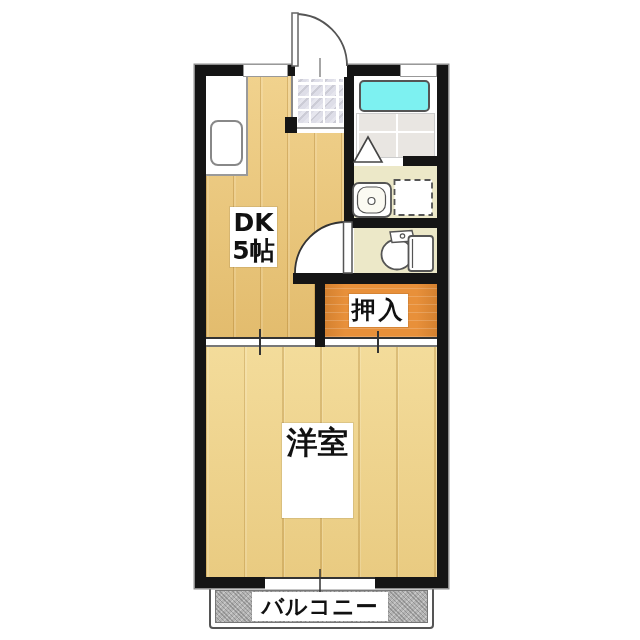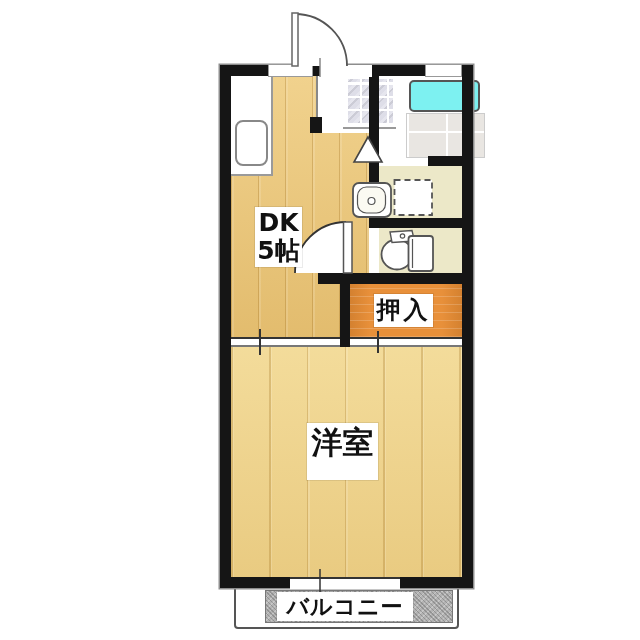--- a/index.html
+++ b/index.html
@@ -4,21 +4,21 @@
 <style>
   :root{
     --wall:#151515; --dk-floor:#e9c476; --western-floor:#eed289; --closet:#e8903a;
     --service-floor:#ece8c8; --bathtub:#7df1f1; --bath-floor:#e9e6e2; --tile:#d9dae3;
     --balcony:#b3b3b3; --label-bg:#ffffff; --label-text:#111111;
   }
   html,body{margin:0;padding:0;}
   body{width:640px;height:640px;background:#fff;overflow:hidden;
        font-family:"DejaVu Sans","Liberation Sans",sans-serif;}
   #stage{position:relative;width:640px;height:640px;background:#fff;}
-  .abs{position:absolute;box-sizing:border-box;margin-left:25px;}
+  .abs{position:absolute;box-sizing:border-box;}
 
   
   .wood-dk{background-color:var(--dk-floor);
     background-image:
       repeating-linear-gradient(90deg, rgba(150,100,20,.28) 0 1.5px, rgba(255,255,255,.14) 1.5px 3px, transparent 3px 27px),
       linear-gradient(180deg, rgba(255,236,185,.35), rgba(180,130,50,.12));}
   .wood-light{background-color:var(--western-floor);
     background-image:
       repeating-linear-gradient(90deg, rgba(150,100,20,.25) 0 1.5px, rgba(255,255,255,.16) 1.5px 3px, transparent 3px 38px),
       linear-gradient(180deg, rgba(255,242,195,.3), rgba(190,140,60,.1));}
@@ -132,19 +132,19 @@
     <line x1="260" y1="329" x2="260" y2="355" stroke="#333" stroke-width="2"></line>
     <line x1="378" y1="331" x2="378" y2="353" stroke="#333" stroke-width="2"></line>
 
     <line x1="320" y1="569" x2="320" y2="593" stroke="#333" stroke-width="1.5"></line>
   </svg>
 
   <div class="abs label" style="left:230px;top:207px;width:47px;height:60px;font-size:25px;line-height:28px;padding-top:2px;">
     <div>DK</div>
     <div>5帖</div>
   </div>
-  <div class="abs label" style="left:282px;top:423px;width:71px;height:57px;font-size:31px;line-height:35px;padding-top:2px;">
+  <div class="abs label" style="left:282px;top:423px;width:71px;height:95px;font-size:31px;line-height:35px;padding-top:2px;">
     <div>洋室</div>
   </div>
   <div class="abs label" style="left:252px;top:592px;width:136px;height:29px;font-size:22px;line-height:29px;letter-spacing:1px;">バルコニー</div>
   <div class="abs label" style="left:349px;top:294px;width:59px;height:33px;font-size:24px;line-height:33px;letter-spacing:3px;">押入</div>
 
 </div>
 
 </body></html>

